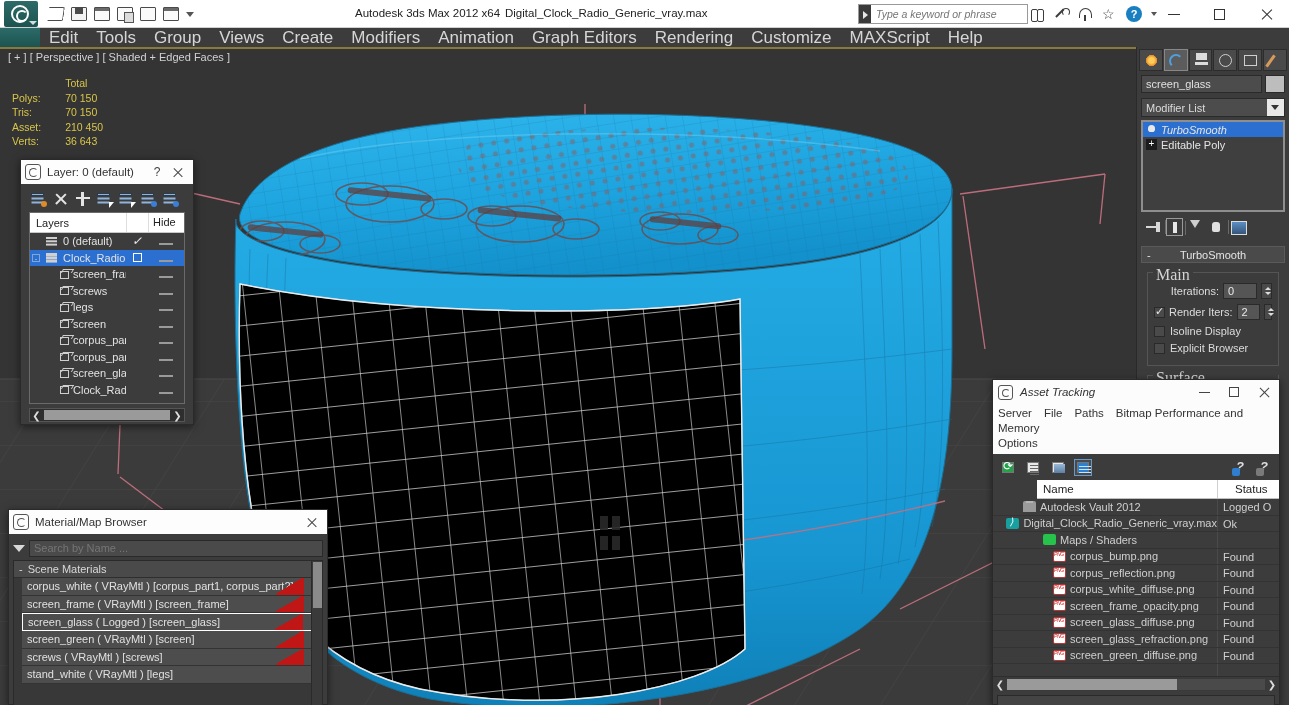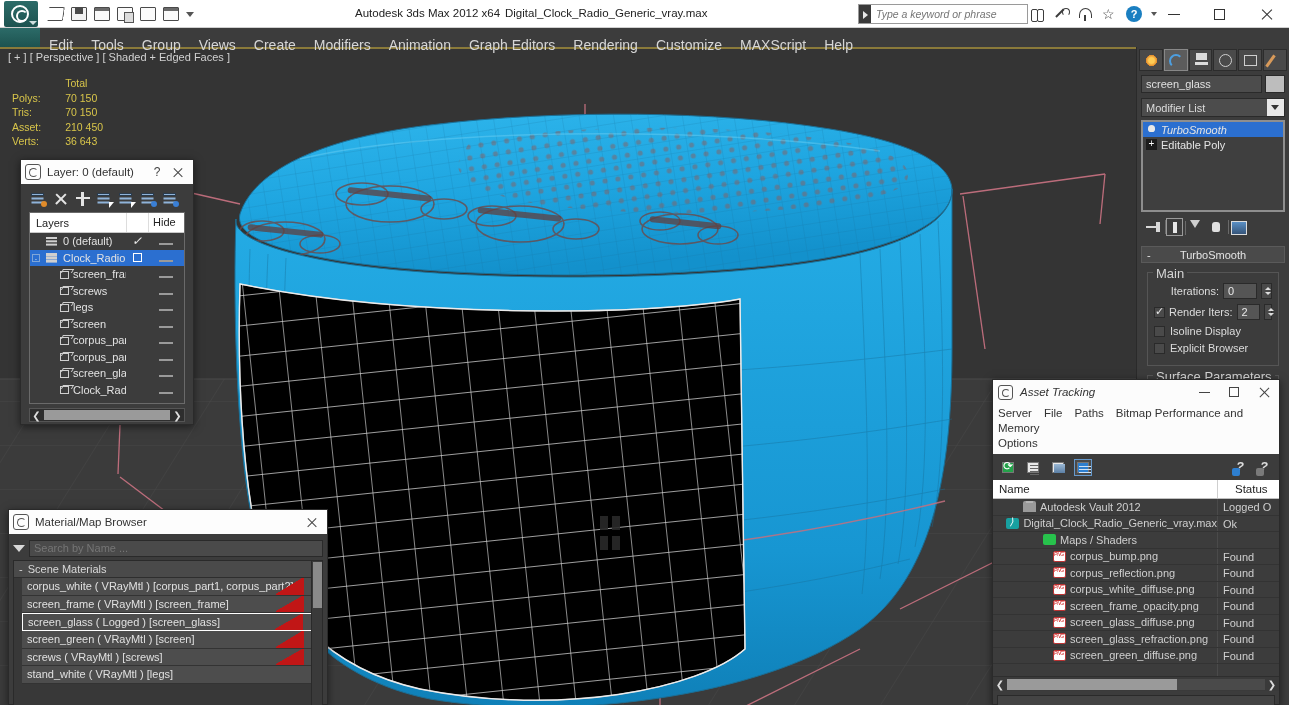--- a/index.html
+++ b/index.html
@@ -136,22 +136,22 @@
   
   .menubar {
     position: absolute; left: 0; top: 28px; width: 1289px; height: 19px;
     background: #3c3c3c;
     display: flex; align-items: center;
   }
   .menubar .mlogo {
     width: 40px; height: 19px; background: linear-gradient(#2c6b68,#1d5350);
   }
   .menubar .mitem {
-    padding: 8px 9px; height: 19px; line-height: 19px;
-    font-size: 14px; color: #d6d6d6; white-space: nowrap;
+    padding: 0 9px; height: 19px; line-height: 19px;
+    font-size: 17px; color: #d6d6d6; white-space: nowrap;
   }
 
   
   .viewport {
     position: absolute; left: 0; top: 47px;
     width: 1136px; height: 658px;
     background: #3b3b3b;
     overflow: hidden;
     border-top: 2px solid #8a7a3a;
   }
@@ -362,21 +362,21 @@
   .at-help { width:17px; height:17px; position:relative; }
   .at-help .q { position:absolute; left:4px; top:0; color:#dcdcdc; font-size:13px; font-weight:bold;}
   .at-help .b2 { position:absolute; left:0; bottom:0; width:8px;height:8px;background:#2e7fd0; border-radius:2px;}
   .at-help.grey .b2 { background: #7a7a7a; }
 
   .at-table {
     margin: 0; background: #3c3c3c; height: 196px; overflow: hidden; position: relative;
   }
   .at-thead {
     display: flex; height: 19px; background: #fff; color: #222; font-size: 11.5px;
-    align-items: center; border-bottom: 1px solid #c0c0c0;
+    align-items: center; border-bottom: 1px solid #c0c0c0; margin-left: 44px;
   }
   .at-thead .n { flex: 1; padding-left: 6px; }
   .at-thead .s { width: 62px; padding-left: 17px; border-left: 1px solid #cfcfcf; height:100%; line-height:18px;}
   .at-row {
     display: flex; height: 16.5px; align-items: center;
     color: #cfcfcf; font-size: 11px; border-bottom: 1px solid #333;
   }
   .at-row .n { flex: 1; display: flex; align-items: center; overflow: hidden; white-space: nowrap; padding-left: 12px; }
   .at-row .s { width: 62px; padding-left: 5px; border-left: 1px solid #4a4a4a; height:100%; line-height:16px; overflow:hidden;}
   .at-row .ic { width: 13px; height: 11px; margin-right: 4px; flex: none; position: relative; }
@@ -489,21 +489,21 @@
     color: #e4e4e4; font-size: 11px; display: flex; align-items: center;
     justify-content: center; position: relative;
   }
   .ro-head .minus { position: absolute; left: 5px; }
   .ro-body { padding: 4px 6px 2px; }
   .grp {
     border: 1px solid #555; padding: 10px 6px 6px; margin-top: 5px; position: relative;
   }
   .grp > .glabel {
     position: absolute; left: 5px; top: -7px; background: #3c3c3c;
-    padding: 0 3px; font-size: 13px; color: #d4d4d4;
+    padding: 0 3px; font-size: 16px; color: #d4d4d4; font-family: Liberation Serif, serif;
   }
   .fieldrow {
     display: flex; align-items: center; justify-content: flex-end;
     margin-bottom: 5px; gap: 4px;
   }
   .fieldrow .flabel { font-size: 11px; color: #dcdcdc; white-space: nowrap; }
   .spin {
     width: 34px; height: 16px; background: #555; border: 1px solid #2a2a2a;
     color: #e8e8e8; font-size: 11px; padding-left: 4px; line-height: 15px;
   }

